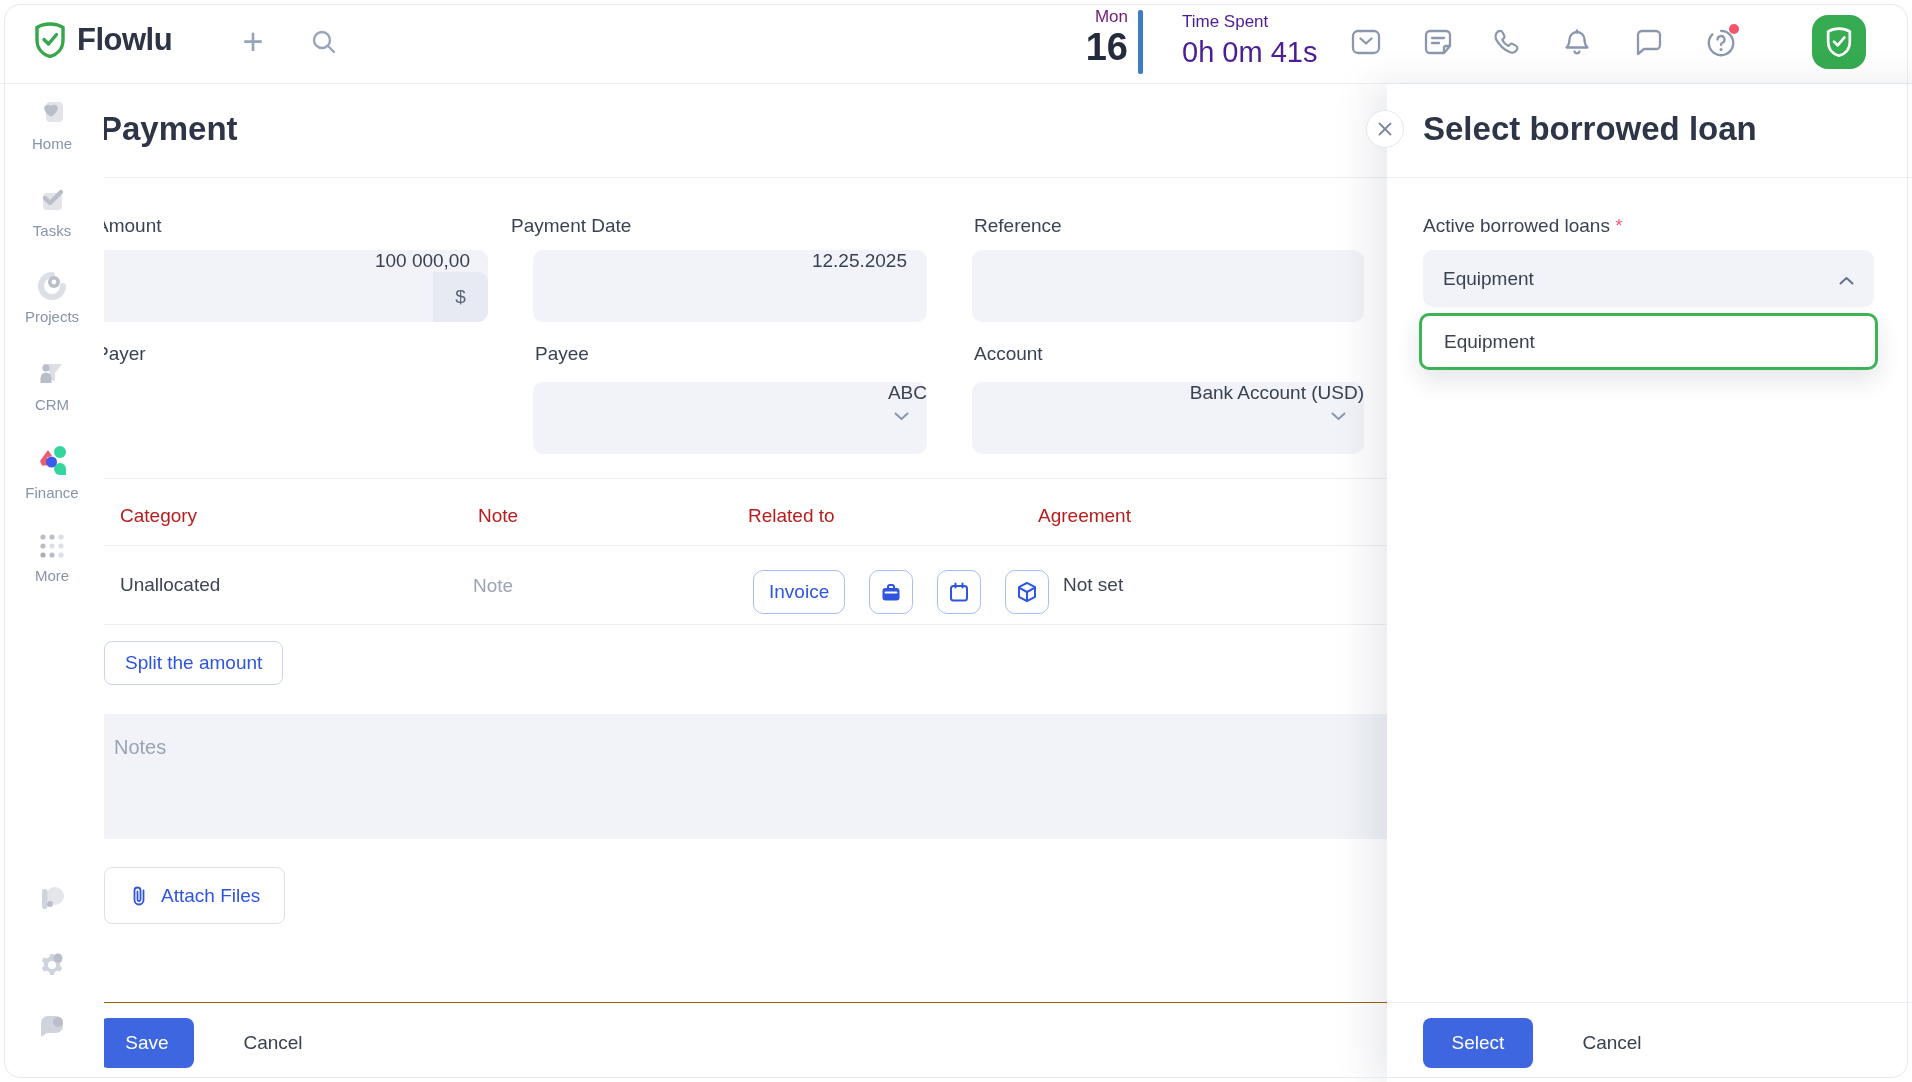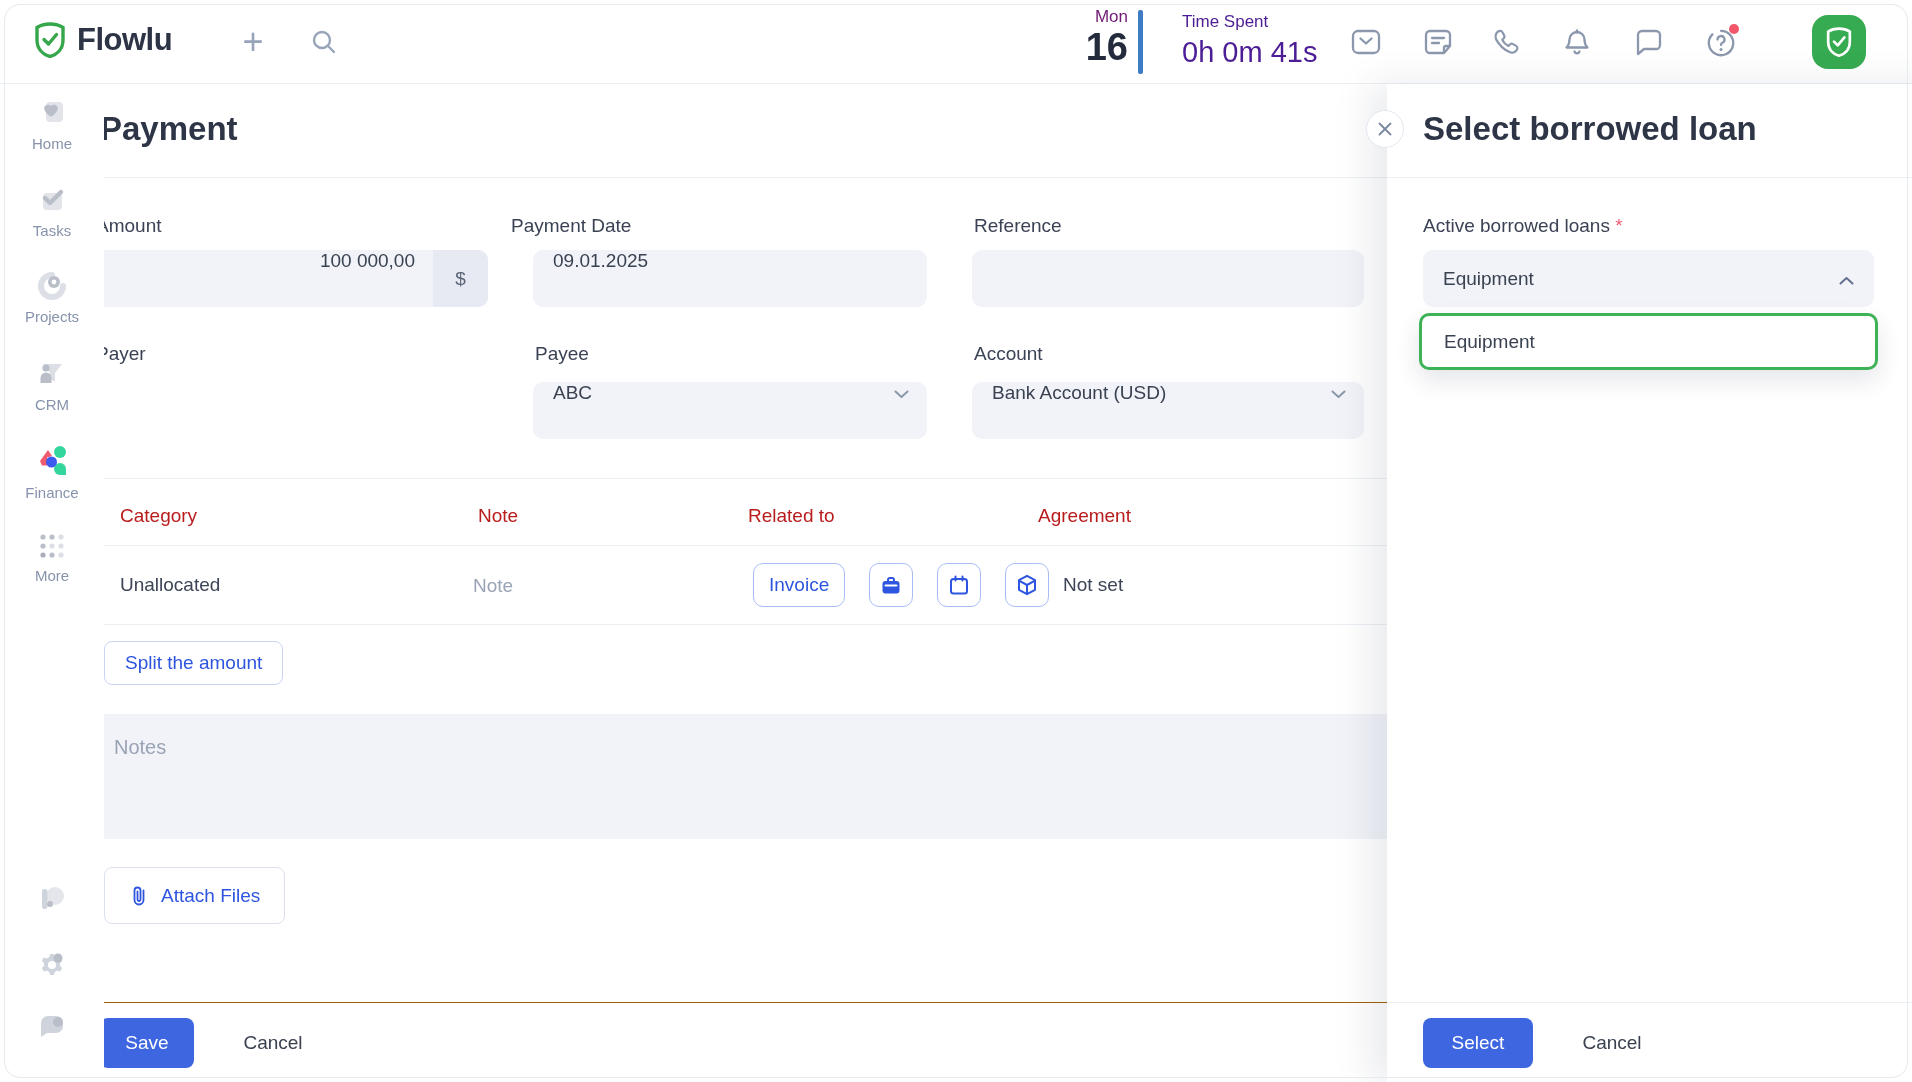--- a/index.html
+++ b/index.html
@@ -35,40 +35,40 @@
   .sb-item svg{display:block;margin:0 auto;}
   .sb-label{margin-top:7px;font-size:15px;color:#8793ac;}
   .sb-bottom{position:absolute;left:0;width:104px;text-align:center;cursor:pointer;}
 
   
   .main{position:absolute;left:88px;top:84px;width:1299px;height:998px;background:#fff;z-index:5;}
   .m-header{position:absolute;left:0;top:0;right:0;height:94px;border-bottom:1px solid #eceff4;}
   .m-title{position:absolute;left:12px;top:26px;font-size:33px;font-weight:600;color:#2e3546;}
 
   .f-label{position:absolute;font-size:19px;color:#3a4254;}
-  .f-input{position:absolute;height:57px;background:#f1f3f8;border-radius:10px;
-    display:flex;align-items:flex-start;font-size:19px;color:#3a4252;cursor:pointer;}
+  .f-input{position:absolute;height:72px;background:#f1f3f8;border-radius:10px;
+    display:flex;align-items:flex-end;font-size:19px;color:#3a4252;cursor:pointer;flex-direction:column;}
   .req{color:#ef5d75;}
 
   .amount-wrap{left:-6px;width:406px;}
   .amount-val{flex:1;text-align:right;padding-right:18px;}
   .amount-cur{width:55px;height:57px;background:#e7eaf2;border-radius:0 10px 10px 0;
     display:flex;align-items:center;justify-content:center;color:#5b6578;}
   .chev{margin-left:auto;margin-right:18px;flex:0 0 auto;}
   .clear-x{color:#8c97ab;font-size:18px;margin-left:auto;cursor:pointer;}
 
   .t-head{position:absolute;left:0;right:0;top:394px;height:68px;
     border-top:1px solid #eceff4;border-bottom:1px solid #eceff4;}
   .t-head span{position:absolute;top:26px;font-size:19px;color:#b91c1c;}
   .t-row{position:absolute;left:0;right:0;top:462px;height:79px;border-bottom:1px solid #eceff4;}
   .t-row .cell{position:absolute;top:28px;font-size:19px;color:#3c4456;}
   .note-input{position:absolute;left:385px;top:22px;width:200px;height:36px;border:none;background:transparent;
     font-size:19px;font-family:inherit;color:#3c4456;outline:none;}
   .note-input::placeholder{color:#9aa4b6;}
-  .rel-group{position:absolute;left:665px;top:17px;display:flex;gap:24px;}
+  .rel-group{position:absolute;left:665px;top:24px;display:flex;gap:24px;}
   .pill{height:44px;border:1px solid #a9bcf6;border-radius:10px;background:#fff;display:flex;
     align-items:center;justify-content:center;color:#2e55df;cursor:pointer;}
   .pill-text{padding:0 15px;font-size:19px;}
   .pill-sq{width:44px;}
 
   .split-btn{position:absolute;left:16px;top:557px;height:44px;padding:0 20px;background:#fff;
     border:1px solid #c9d4f3;border-radius:8px;font-size:19px;color:#2e55df;display:flex;align-items:center;cursor:pointer;}
 
   .notes{position:absolute;left:0;right:0;top:630px;height:125px;background:#f1f3f8;border:none;
     resize:none;font-family:inherit;font-size:20px;padding:22px 26px;color:#3a4252;outline:none;}
@@ -109,21 +109,21 @@
 
   <div class="f-label" style="left:8px;top:131px;">Amount</div>
   <div class="f-label" style="left:423px;top:131px;">Payment Date</div>
   <div class="f-label" style="left:886px;top:131px;">Reference</div>
 
   <div class="f-input amount-wrap" style="top:166px;">
     <div class="amount-val">100 000,00</div>
     <div class="amount-cur">$</div>
   </div>
   <div class="f-input" style="left:445px;top:166px;width:394px;padding:0 20px;">
-    <span>09.01.2025</span>
+    <span>12.25.2025</span>
   </div>
   <div class="f-input" style="left:884px;top:166px;width:392px;padding:0 20px;">
     <span></span>
   </div>
 
   <div class="f-label" style="left:8px;top:259px;">Payer</div>
   <div class="f-label" style="left:447px;top:259px;">Payee</div>
   <div class="f-label" style="left:886px;top:259px;">Account</div>
 
   <div class="f-input" style="left:445px;top:298px;width:394px;padding:0 0 0 20px;">

